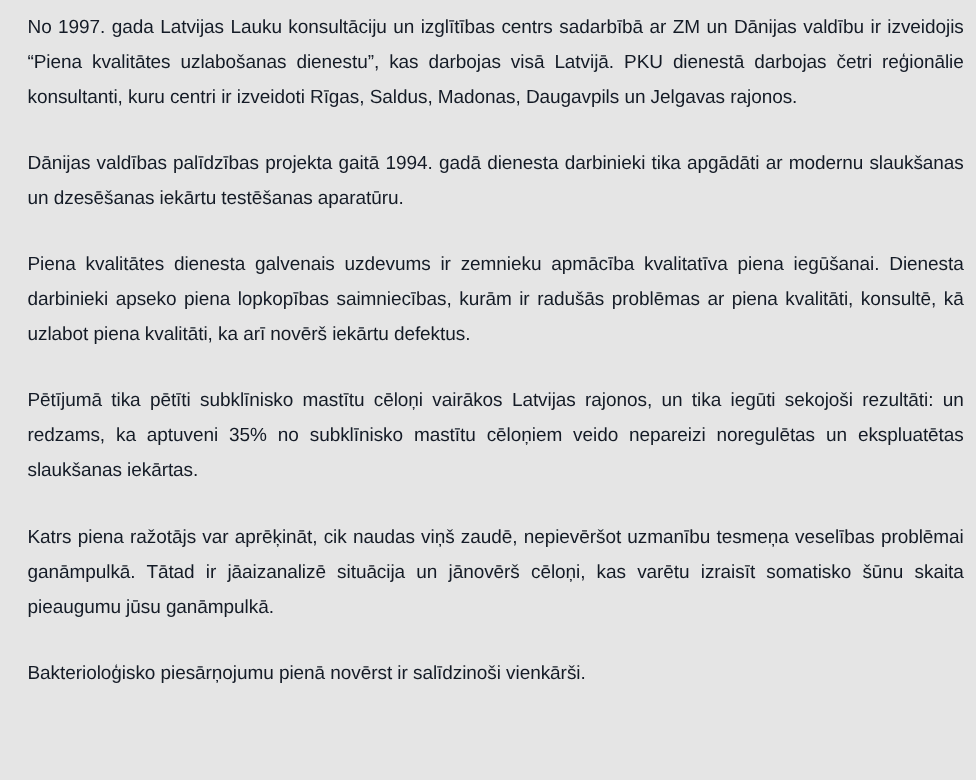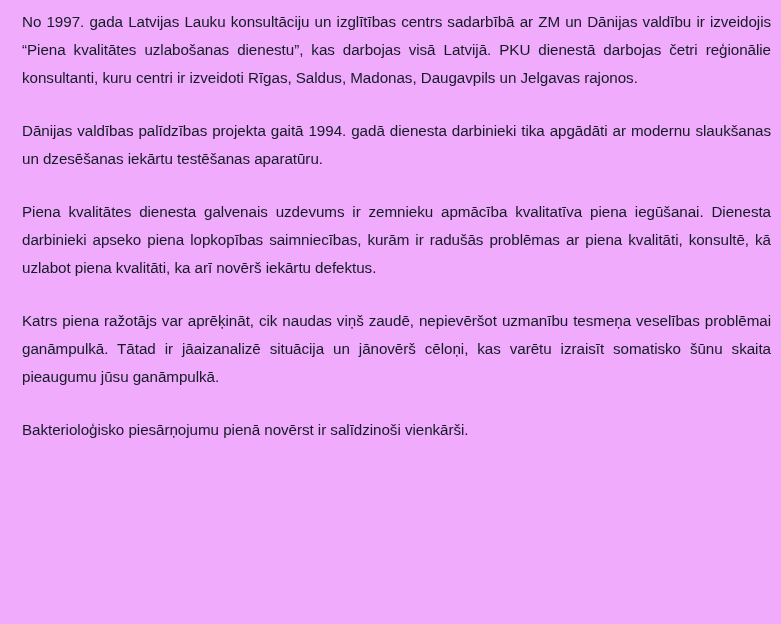--- a/index.html
+++ b/index.html
@@ -13,21 +13,21 @@
     background: #ffffff;
     font-family: "Liberation Sans", sans-serif;
     color: #141b26;
     overflow: hidden;
   }
   #document-page {
     box-sizing: border-box;
     width: 781px;
     height: 624px;
     padding: 8px 10px 0 22px;
-    background: #f0abfc;
+    background: #e5e5e5;
   }
   .doc-paragraph {
     margin: 0 0 25px 0;
     font-size: 15.2px;
     line-height: 28px;
     text-align: justify;
     text-justify: inter-word;
     color: #141b26;
     letter-spacing: -0.05px;
     word-spacing: 0px;
@@ -46,18 +46,19 @@
 
 <div id="document-page">
 
   <p class="doc-paragraph">No 1997. gada Latvijas Lauku konsultāciju un izglītības centrs sadarbībā ar ZM un Dānijas valdību ir izveidojis “Piena kvalitātes uzlabošanas dienestu”, kas darbojas visā Latvijā. PKU dienestā darbojas četri reģionālie konsultanti, kuru centri ir izveidoti Rīgas, Saldus, Madonas, Daugavpils un Jelgavas rajonos.</p>
 
   <p class="doc-paragraph">Dānijas valdības palīdzības projekta gaitā 1994. gadā dienesta darbinieki tika apgādāti ar modernu slaukšanas un dzesēšanas iekārtu testēšanas aparatūru.</p>
 
   <p class="doc-paragraph">Piena kvalitātes dienesta galvenais uzdevums ir zemnieku apmācība kvalitatīva piena iegūšanai. Dienesta darbinieki apseko piena lopkopības saimniecības, kurām ir radušās problēmas ar piena kvalitāti, konsultē, kā uzlabot piena kvalitāti, ka arī novērš iekārtu defektus.</p>
 
 
+  <p class="doc-paragraph">Pētījumā tika pētīti subklīnisko mastītu cēloņi vairākos Latvijas rajonos, un tika iegūti sekojoši rezultāti: un redzams, ka aptuveni 35% no subklīnisko mastītu cēloņiem veido nepareizi noregulētas un ekspluatētas slaukšanas iekārtas.</p>
 
   <p class="doc-paragraph">Katrs piena ražotājs var aprēķināt, cik naudas viņš zaudē, nepievēršot uzmanību tesmeņa veselības problēmai ganāmpulkā. Tātad ir jāaizanalizē situācija un jānovērš cēloņi, kas varētu izraisīt somatisko šūnu skaita pieaugumu jūsu ganāmpulkā.</p>
 
   <p class="doc-paragraph single-line">Bakterioloģisko piesārņojumu pienā novērst ir salīdzinoši vienkārši.</p>
 
 </div>
 
 </body></html>

